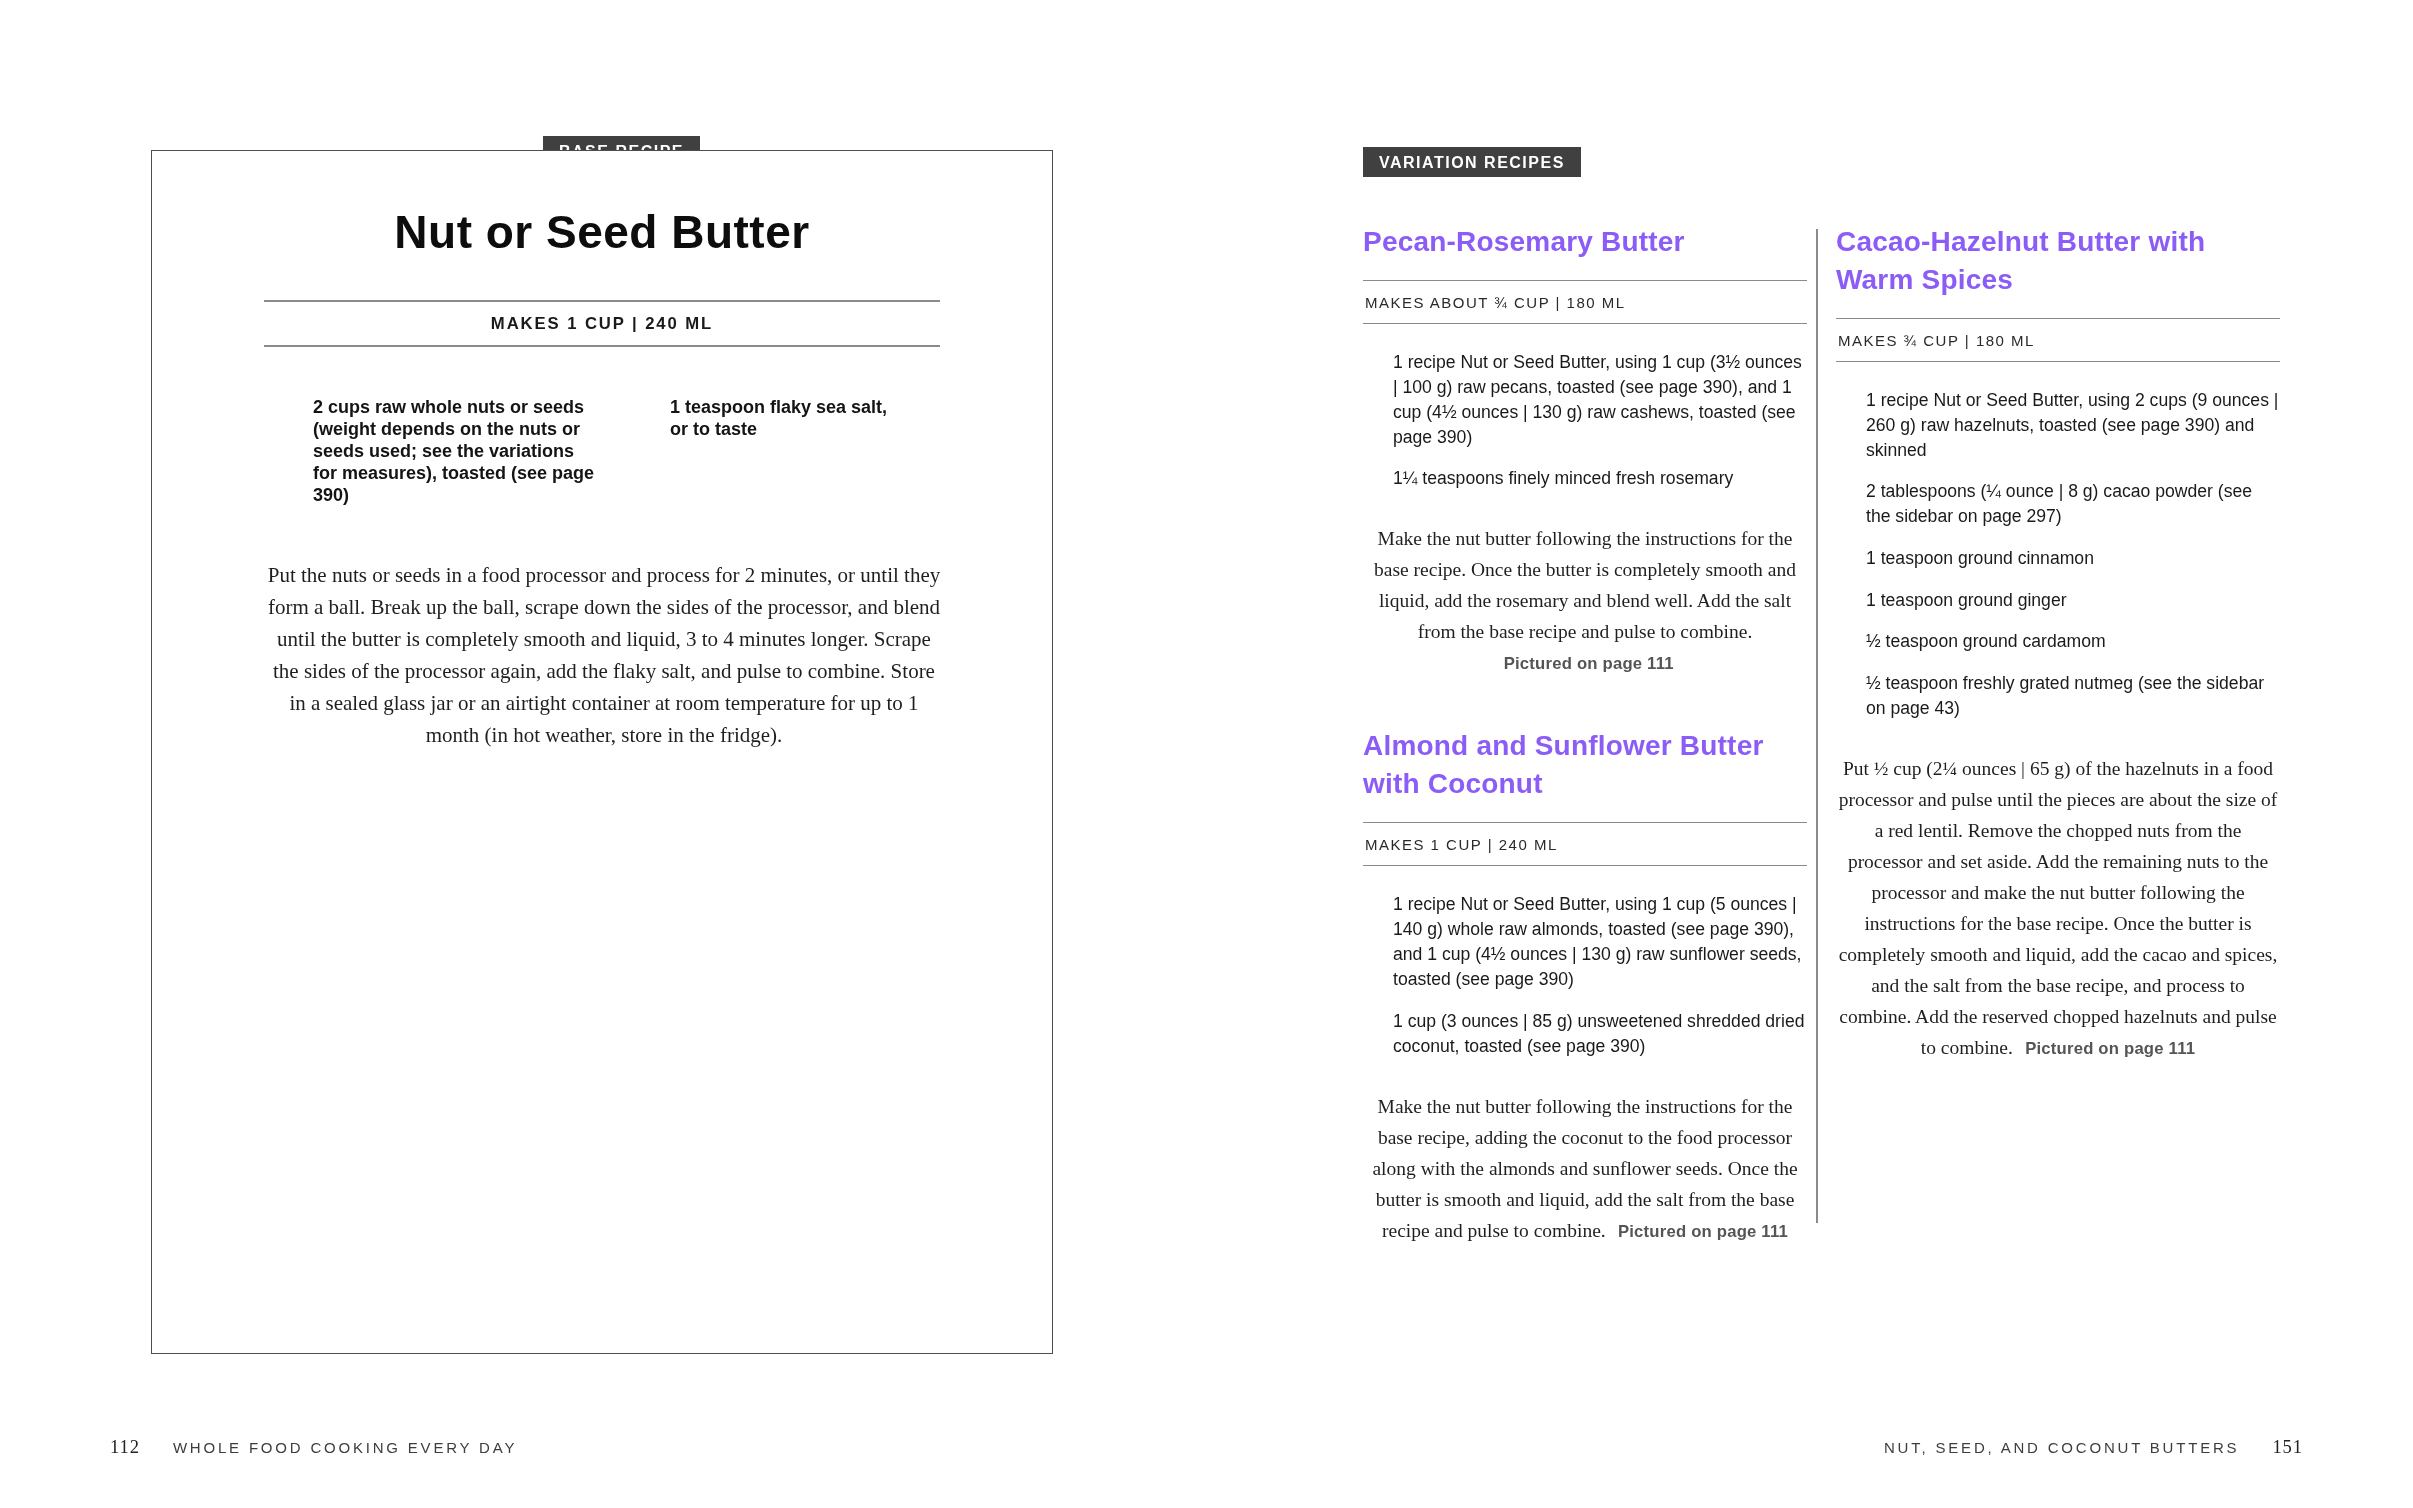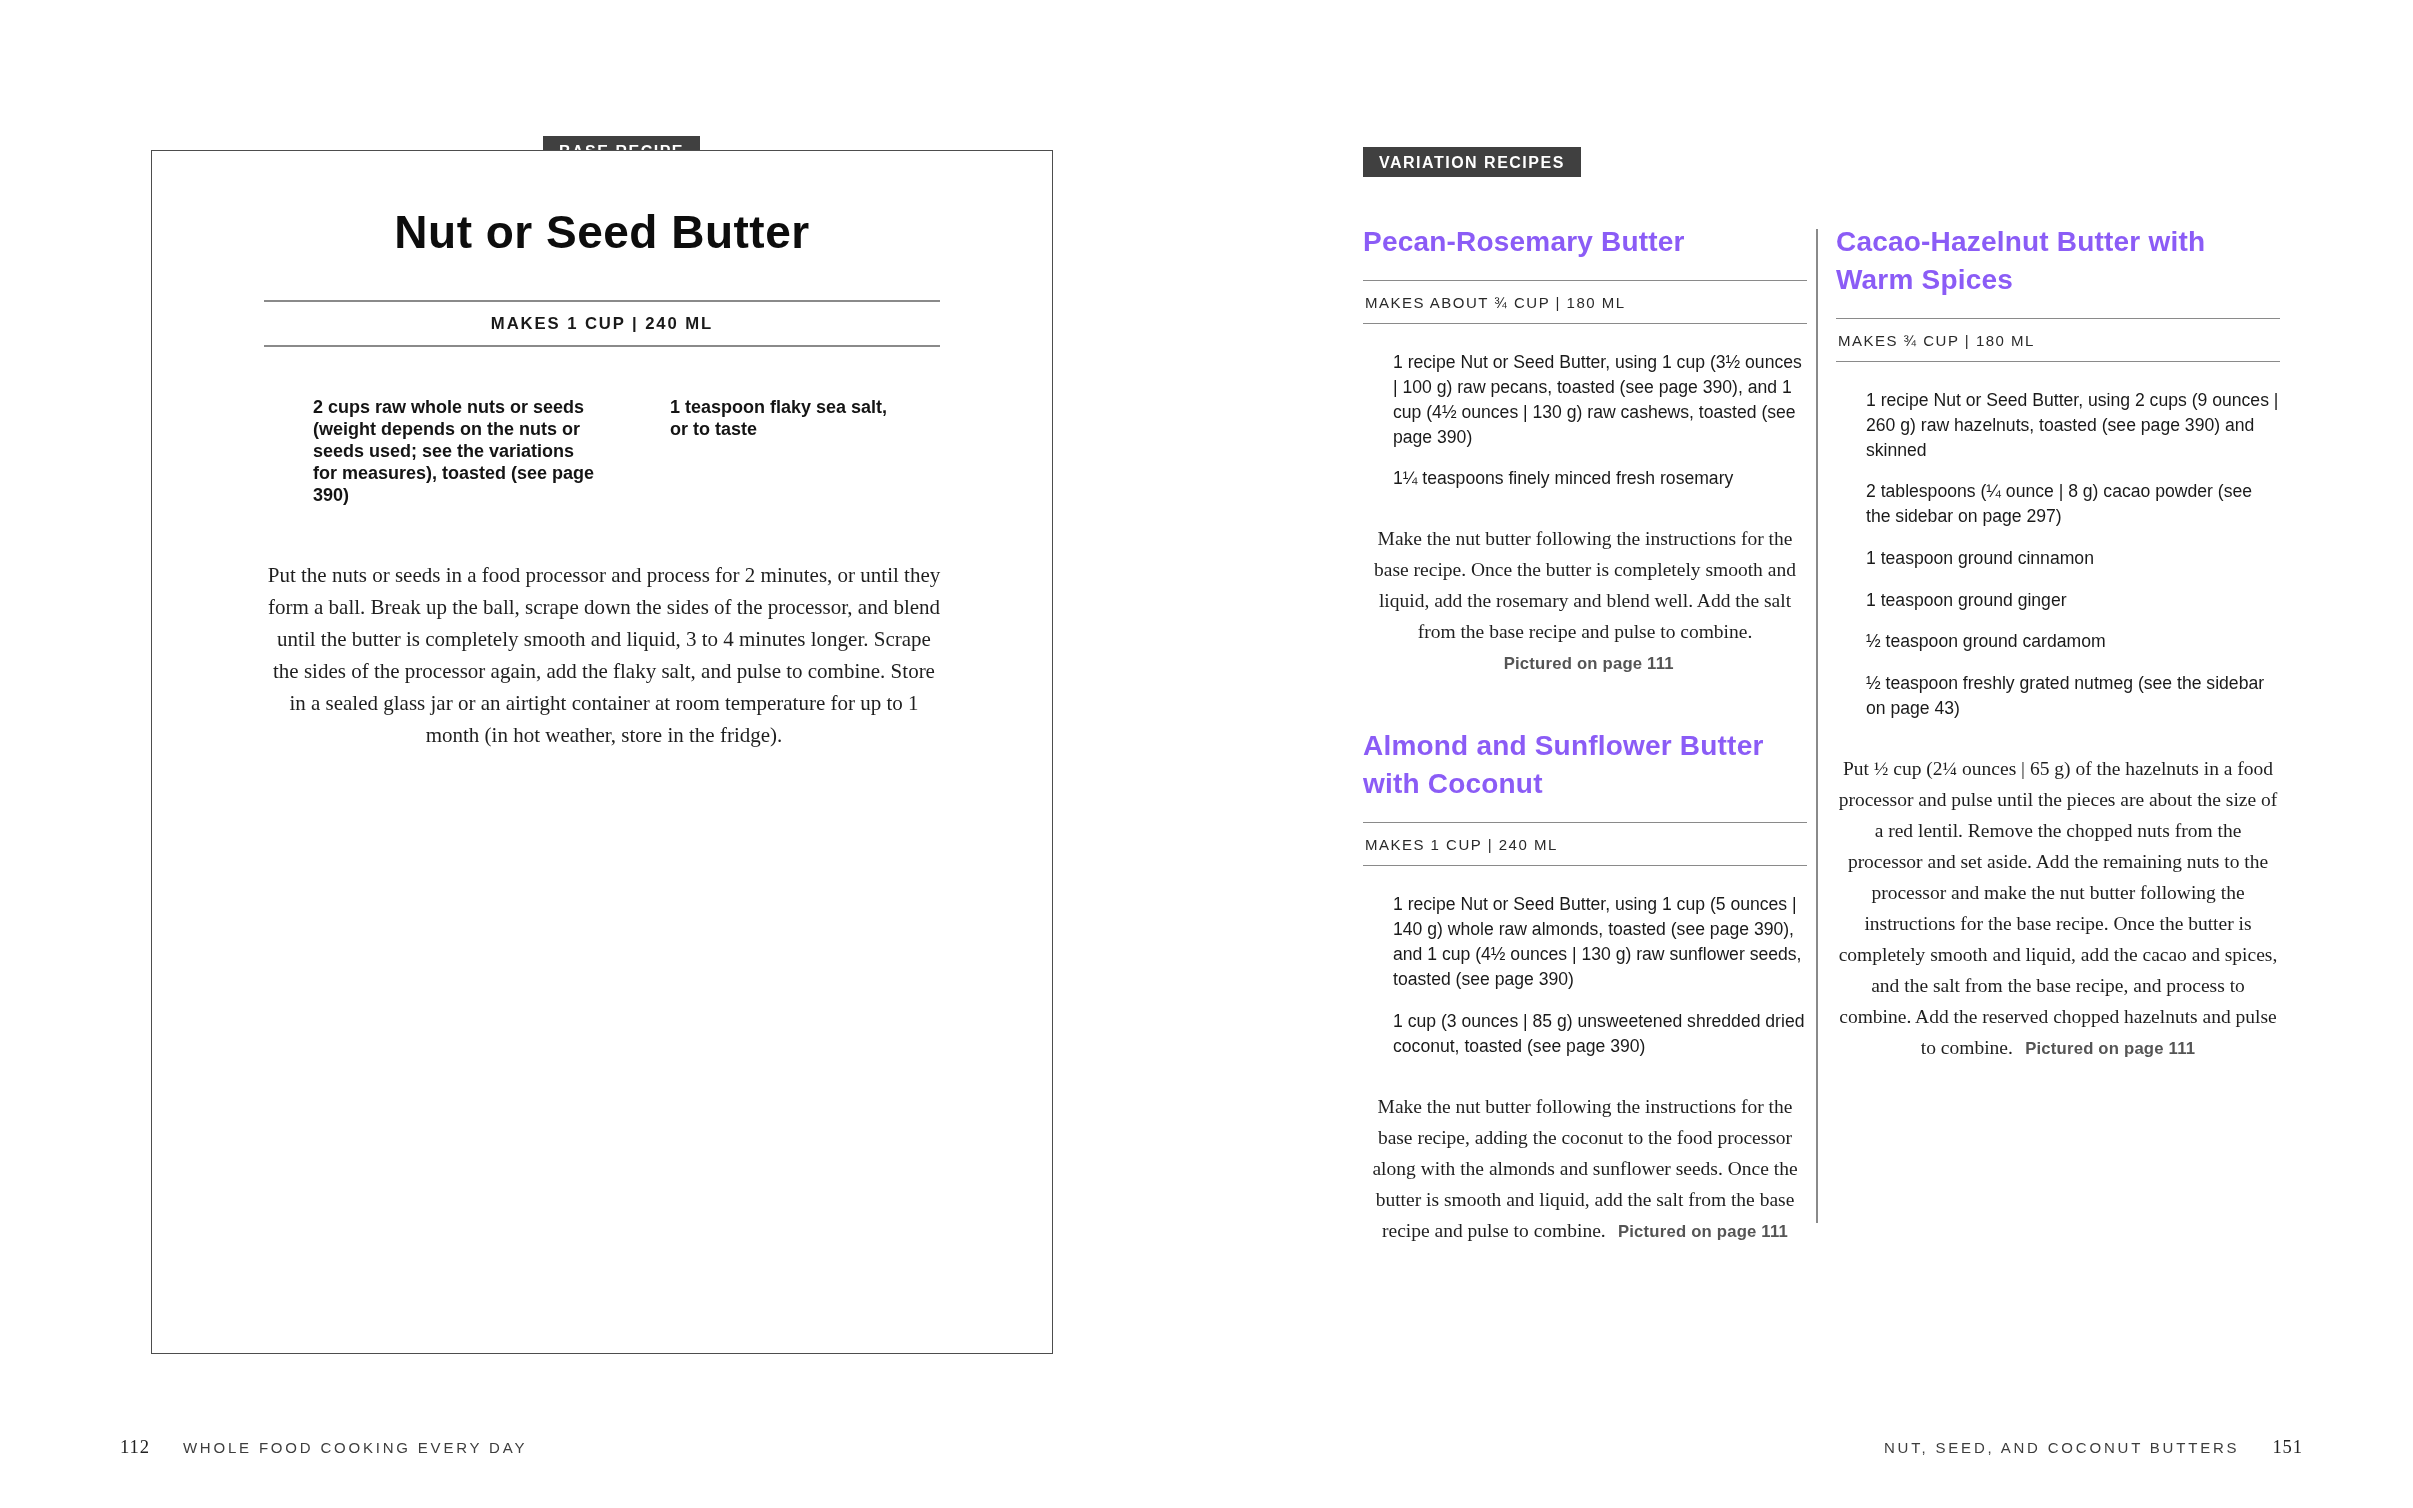--- a/index.html
+++ b/index.html
@@ -127,21 +127,21 @@
   .recipe + .recipe { margin-top: 48px; }
 
   
   .footer {
     position: absolute;
     top: 1436px;
     display: flex;
     align-items: baseline;
     gap: 33px;
   }
-  .footer-left { left: 120px; }
+  .footer-left { left: 110px; }
   .footer-right { right: 110px; text-align: right; }
   .pagenum {
     font-family: "Liberation Serif", serif;
     font-size: 18.6px;
     color: #222222;
     letter-spacing: 0.9px;
   }
   .running-head {
     font-size: 15px;
     letter-spacing: 2.8px;

